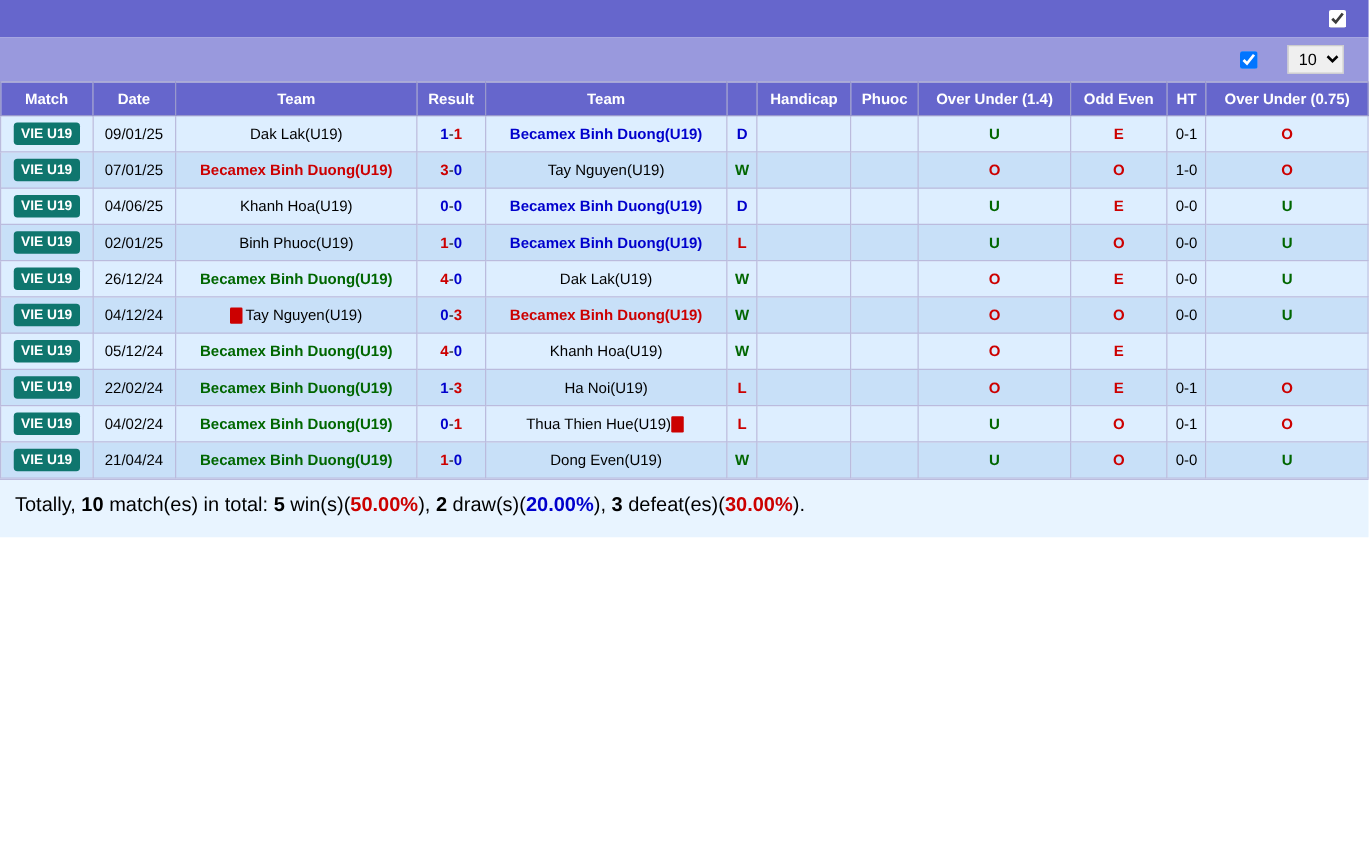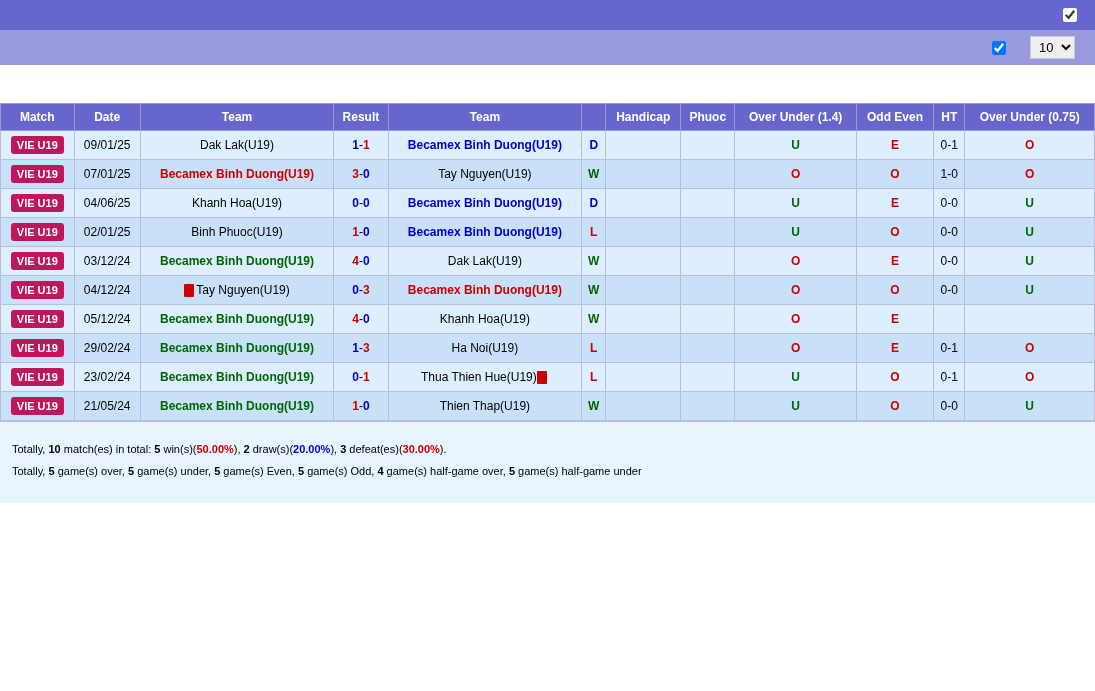--- a/index.html
+++ b/index.html
@@ -30,21 +30,20 @@
     .filter-label { color: #fff; font-weight: bold; font-size: 13px; }
     .filter-select {
       padding: 2px 4px;
       font-size: 13px;
       border: 1px solid #ccc;
     }
 
     table {
       width: 100%;
       border-collapse: collapse;
-      margin-top: 38px;
     }
     thead tr {
       background: #6666cc;
       color: #fff;
     }
     thead th {
       padding: 6px 4px;
       text-align: center;
       font-size: 12px;
       font-weight: bold;
@@ -53,21 +52,21 @@
     tbody tr:nth-child(odd) { background: #ddeeff; }
     tbody tr:nth-child(even) { background: #c8e0f8; }
     tbody td {
       padding: 5px 4px;
       text-align: center;
       border: 1px solid #bbd;
       font-size: 12px;
     }
 
     .match-badge {
-      background: #be185d;
+      background: #0f766e;
       color: #fff;
       font-weight: bold;
       padding: 3px 6px;
       border-radius: 3px;
       font-size: 11px;
       display: inline-block;
     }
 
     .team-red { color: #cc0000; font-weight: bold; }
     .team-blue { color: #0000cc; font-weight: bold; }
@@ -89,22 +88,22 @@
       width: 10px;
       height: 13px;
       border-radius: 1px;
       font-size: 9px;
       margin-right: 2px;
       vertical-align: middle;
     }
 
     .footer {
       background: #e8f4ff;
-      padding: 19px 12px;
-      font-size: 11px;
+      padding: 8px 12px;
+      font-size: 16px;
       border-top: 1px solid #bbd;
     }
     .footer p { margin-bottom: 4px; line-height: 1.6; }
     .bold { font-weight: bold; }
     .f-blue { color: #0000cc; font-weight: bold; }
     .f-red { color: #cc0000; font-weight: bold; }
   </style>
 </head>
 <body>
 
@@ -199,21 +198,21 @@
         <td><span class="wdl-red">L</span></td>
         <td></td>
         <td></td>
         <td><span class="ou-green">U</span></td>
         <td><span class="ou-red">O</span></td>
         <td>0-0</td>
         <td><span class="ou-green">U</span></td>
       </tr>
       <tr>
         <td><span class="match-badge">VIE U19</span></td>
-        <td>03/12/24</td>
+        <td>26/12/24</td>
         <td><span class="team-green">Becamex Binh Duong(U19)</span></td>
         <td><span class="result-red">4</span>-<span class="result-blue">0</span></td>
         <td><span>Dak Lak(U19)</span></td>
         <td><span class="wdl-green">W</span></td>
         <td></td>
         <td></td>
         <td><span class="ou-red">O</span></td>
         <td><span class="ou-red">E</span></td>
         <td>0-0</td>
         <td><span class="ou-green">U</span></td>
@@ -241,59 +240,58 @@
         <td><span class="wdl-green">W</span></td>
         <td></td>
         <td></td>
         <td><span class="ou-red">O</span></td>
         <td><span class="ou-red">E</span></td>
         <td></td>
         <td></td>
       </tr>
       <tr>
         <td><span class="match-badge">VIE U19</span></td>
-        <td>29/02/24</td>
+        <td>22/02/24</td>
         <td><span class="team-green">Becamex Binh Duong(U19)</span></td>
         <td><span class="result-blue">1</span>-<span class="result-red">3</span></td>
         <td><span>Ha Noi(U19)</span></td>
         <td><span class="wdl-red">L</span></td>
         <td></td>
         <td></td>
         <td><span class="ou-red">O</span></td>
         <td><span class="ou-red">E</span></td>
         <td>0-1</td>
         <td><span class="ou-red">O</span></td>
       </tr>
       <tr>
         <td><span class="match-badge">VIE U19</span></td>
-        <td>23/02/24</td>
+        <td>04/02/24</td>
         <td><span class="team-green">Becamex Binh Duong(U19)</span></td>
         <td><span class="result-blue">0</span>-<span class="result-red">1</span></td>
         <td><span>Thua Thien Hue(U19)</span><span class="red-card"></span></td>
         <td><span class="wdl-red">L</span></td>
         <td></td>
         <td></td>
         <td><span class="ou-green">U</span></td>
         <td><span class="ou-red">O</span></td>
         <td>0-1</td>
         <td><span class="ou-red">O</span></td>
       </tr>
       <tr>
         <td><span class="match-badge">VIE U19</span></td>
-        <td>21/05/24</td>
+        <td>21/04/24</td>
         <td><span class="team-green">Becamex Binh Duong(U19)</span></td>
         <td><span class="result-red">1</span>-<span class="result-blue">0</span></td>
-        <td><span>Thien Thap(U19)</span></td>
+        <td><span>Dong Even(U19)</span></td>
         <td><span class="wdl-green">W</span></td>
         <td></td>
         <td></td>
         <td><span class="ou-green">U</span></td>
         <td><span class="ou-red">O</span></td>
         <td>0-0</td>
         <td><span class="ou-green">U</span></td>
       </tr>
     </tbody>
 </table>
 
 <div class="footer">
   <p id="footer-line1">Totally, <span class="bold">10</span> match(es) in total: <span class="bold">5</span> win(s)(<span class="f-red">50.00%</span>), <span class="bold">2</span> draw(s)(<span class="f-blue">20.00%</span>), <span class="bold">3</span> defeat(es)(<span class="f-red">30.00%</span>).</p>
-  <p id="footer-line2">Totally, <span class="bold">5</span> game(s) over, <span class="bold">5</span> game(s) under, <span class="bold">5</span> game(s) Even, <span class="bold">5</span> game(s) Odd, <span class="bold">4</span> game(s) half-game over, <span class="bold">5</span> game(s) half-game under</p>
 </div>
 
 </body></html>

